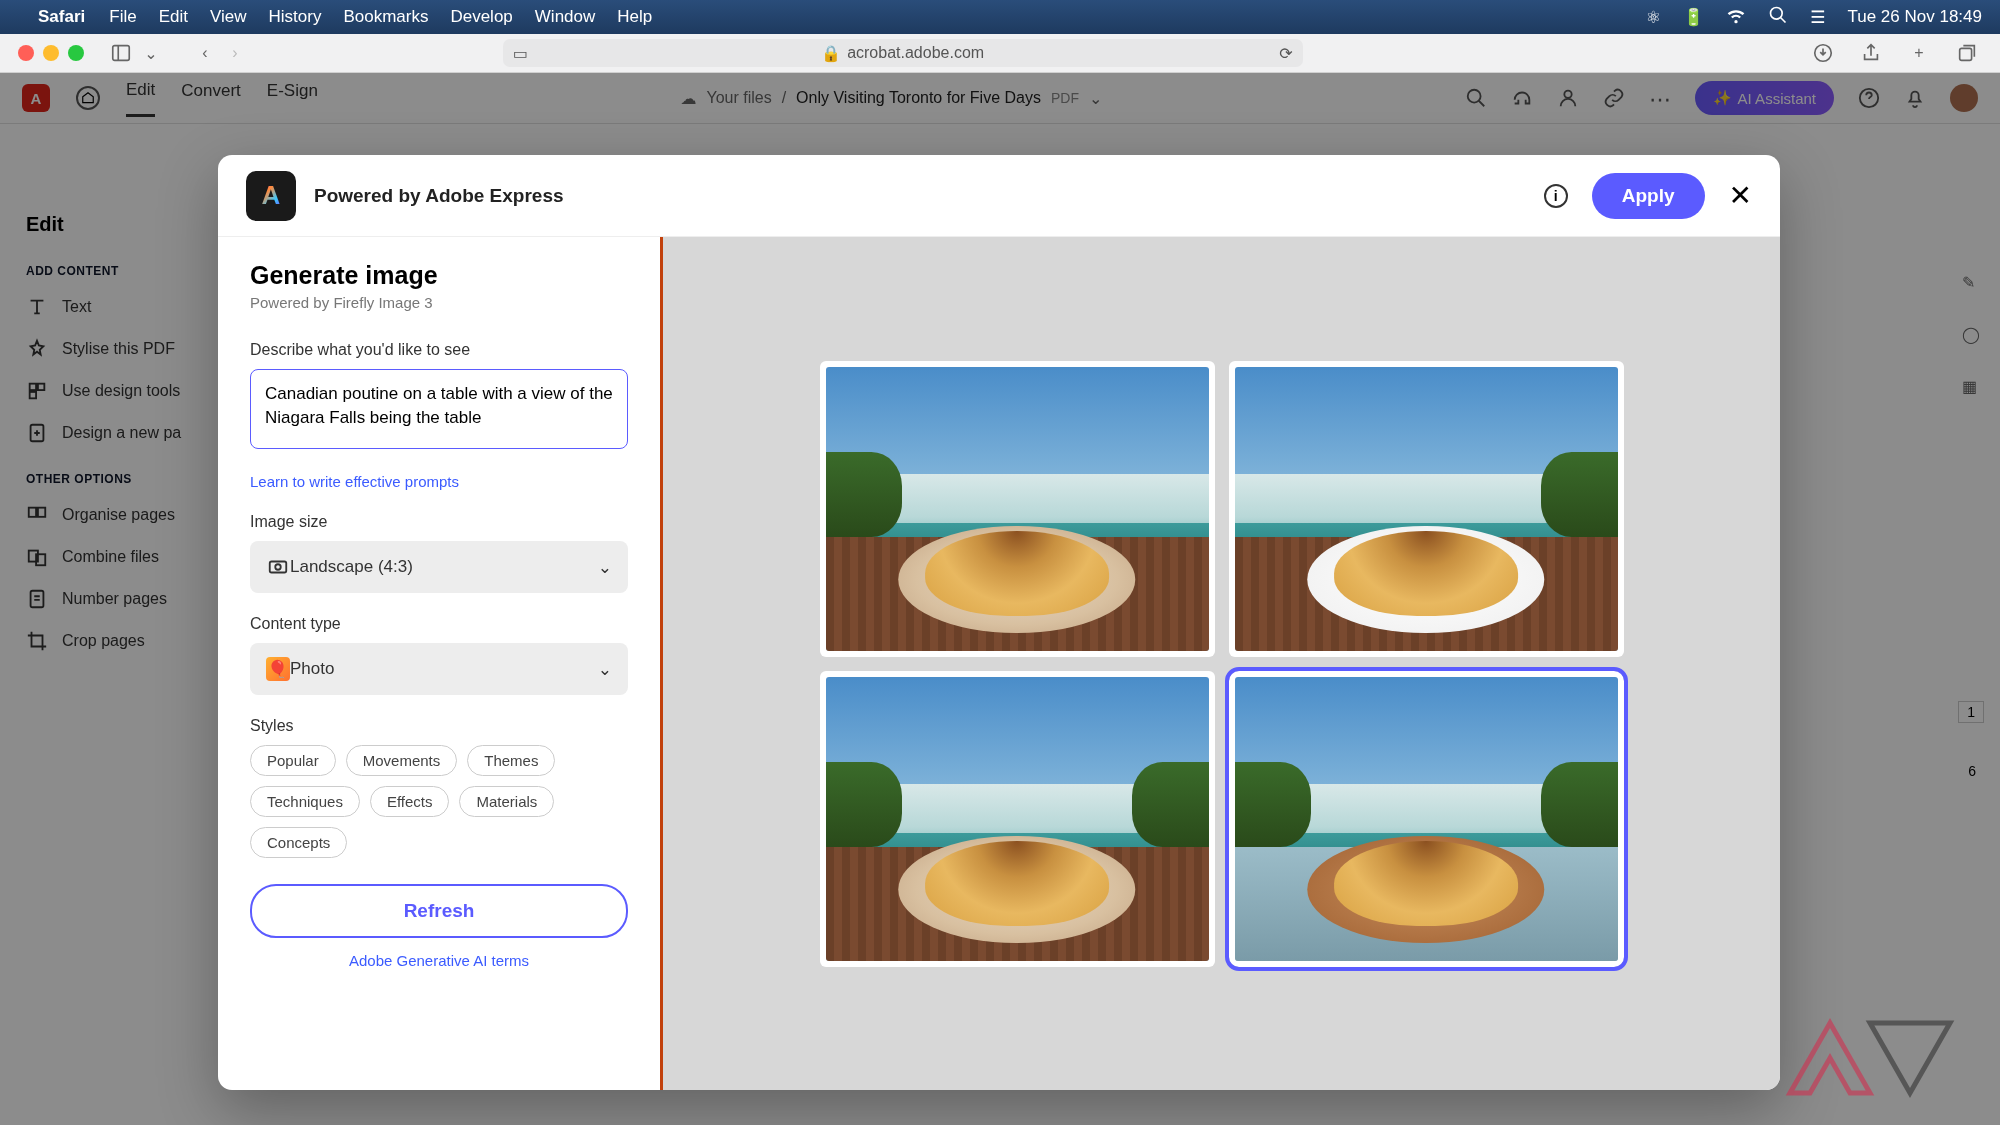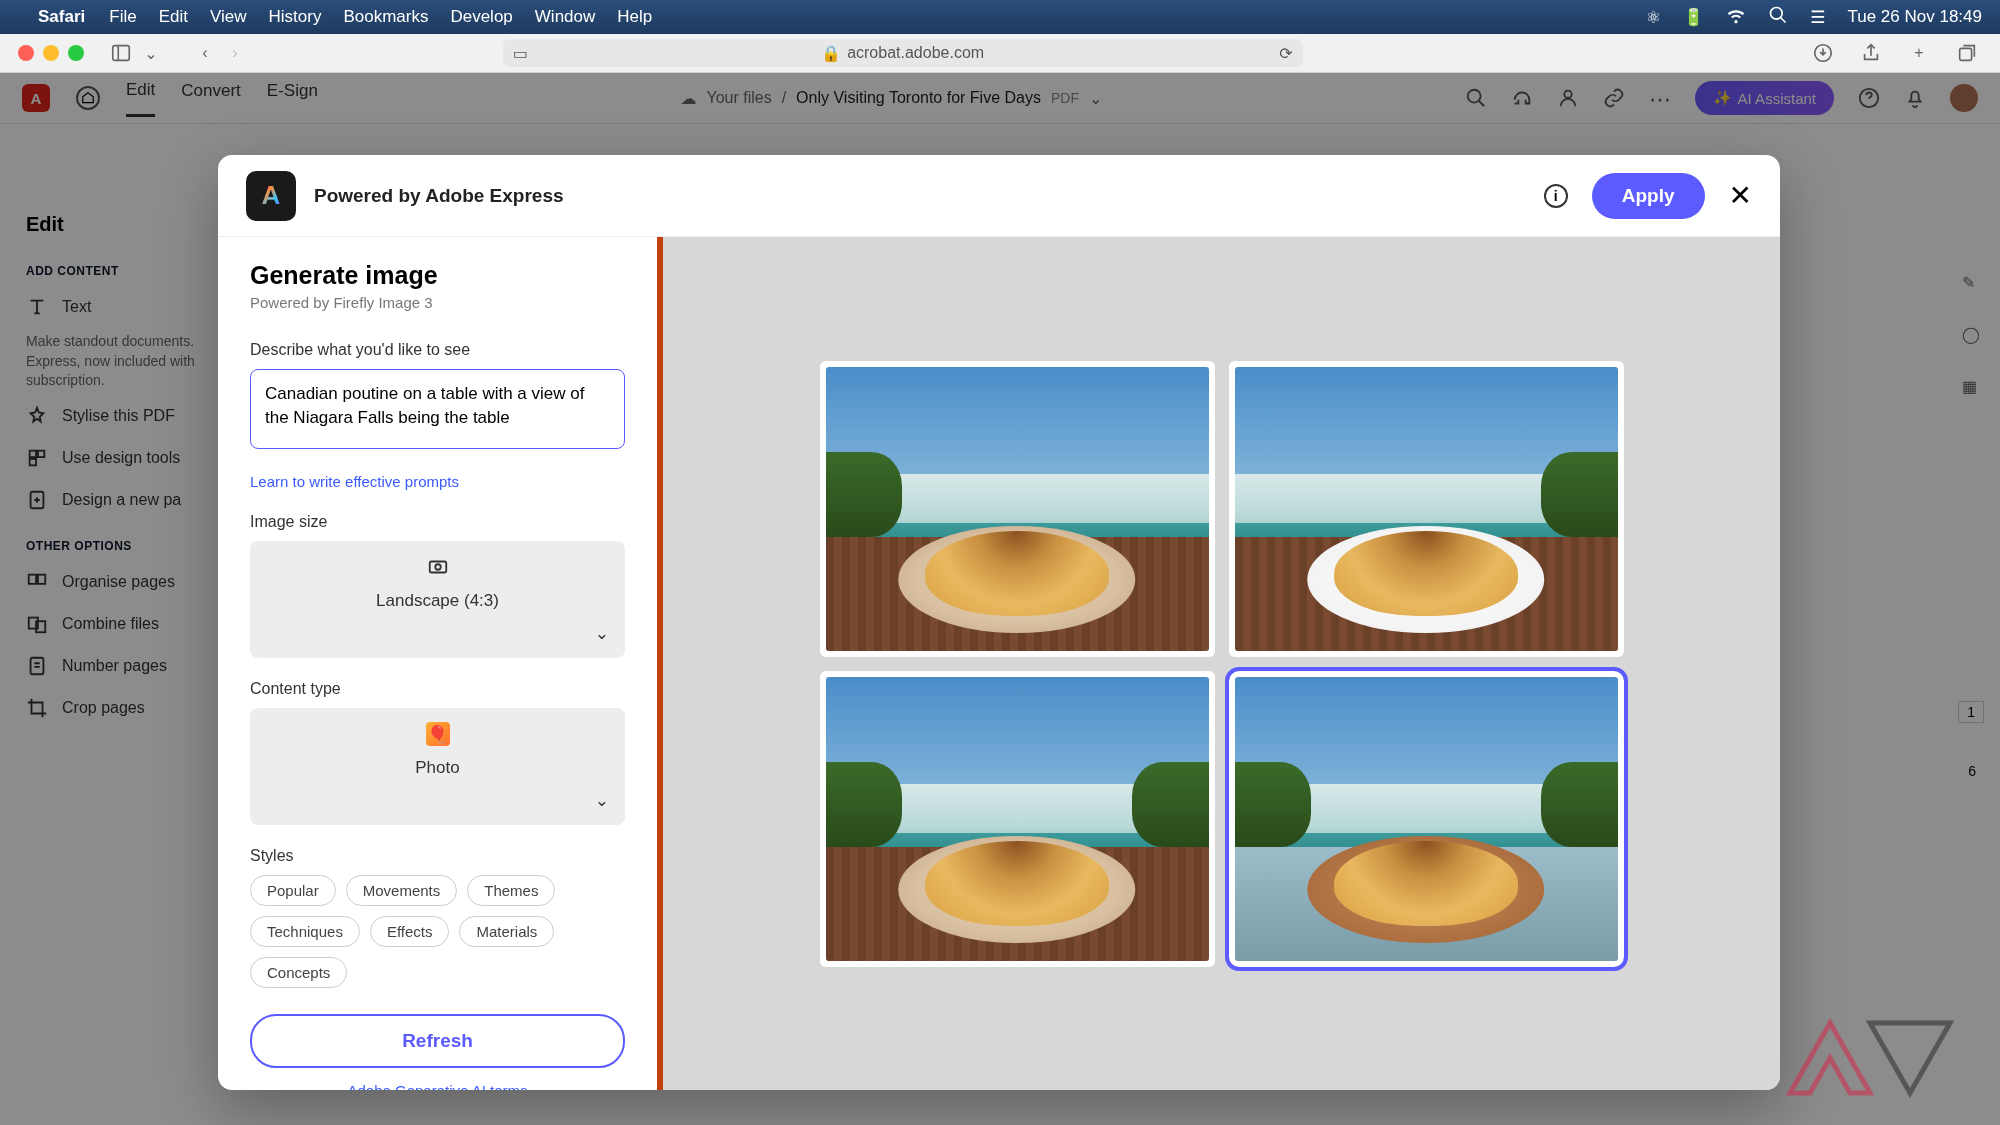--- a/index.html
+++ b/index.html
@@ -57,27 +57,27 @@
 .m-header { height: 82px; display: flex; align-items: center; padding: 0 28px; border-bottom: 1px solid #eee; flex-shrink: 0; }
 .express-logo { width: 50px; height: 50px; border-radius: 10px; background: #1a1a1a; display: flex; align-items: center; justify-content: center; margin-right: 18px; }
 .express-logo .a { font-size: 26px; font-weight: 800; background: linear-gradient(135deg, #ff3ba7, #ff8a3b, #3bc9ff, #7b3bff); -webkit-background-clip: text; background-clip: text; -webkit-text-fill-color: transparent; }
 .m-header .title { font-size: 19px; font-weight: 700; color: #222; }
 .m-header .spacer { flex: 1; }
 .m-header .info { width: 24px; height: 24px; border: 2px solid #333; border-radius: 50%; display: flex; align-items: center; justify-content: center; font-size: 14px; font-weight: 700; margin-right: 24px; }
 .apply-btn { background: #5b5bff; color: #fff; border: none; padding: 12px 30px; border-radius: 24px; font-size: 19px; font-weight: 600; margin-right: 24px; }
 .close-x { font-size: 28px; font-weight: 300; cursor: pointer; }
 
 .m-body { flex: 1; display: flex; overflow: hidden; }
-.m-left { width: 445px; border-right: 6px solid #c2410c; padding: 24px 32px; overflow-y: auto; }
+.m-left { width: 445px; border-right: 3px solid #c2410c; padding: 24px 32px; overflow-y: auto; }
 .m-left h2 { font-size: 25px; font-weight: 800; margin-bottom: 4px; }
 .m-left .sub { font-size: 15px; color: #777; margin-bottom: 30px; }
 .m-left .lbl { font-size: 16px; color: #333; margin-bottom: 10px; margin-top: 22px; }
 .prompt-box { width: 100%; border: 1.5px solid #5b5bff; border-radius: 8px; padding: 12px 14px; font-size: 17px; line-height: 1.4; resize: none; min-height: 80px; font-family: inherit; }
 .link { color: #3b5bff; font-size: 15px; display: inline-block; margin-top: 20px; }
-.select { width: 100%; background: #ededed; border-radius: 8px; padding: 14px 16px; display: flex; align-items: center; gap: 12px; font-size: 17px; color: #333; flex-direction: column; }
+.select { width: 100%; background: #ededed; border-radius: 8px; padding: 14px 16px; display: flex; align-items: center; font-size: 17px; color: #333; }
 .select .chev { margin-left: auto; }
 .select .ico { width: 24px; height: 24px; display: flex; align-items: center; justify-content: center; }
 .chips { display: flex; flex-wrap: wrap; gap: 10px; margin-top: 8px; }
 .chip { border: 1px solid #ccc; border-radius: 18px; padding: 6px 16px; font-size: 15px; color: #444; }
 .refresh { width: 100%; border: 2px solid #5b5bff; background: #fff; color: #5b5bff; border-radius: 26px; padding: 14px; font-size: 19px; font-weight: 600; margin-top: 26px; }
 .terms { text-align: center; color: #3b5bff; font-size: 15px; margin-top: 14px; }
 
 .m-right { flex: 1; background: #d7d7d7; display: flex; align-items: center; justify-content: center; padding: 30px; }
 .grid { display: grid; grid-template-columns: 1fr 1fr; gap: 14px; }
 .thumb { width: 395px; height: 296px; background: #fff; border-radius: 6px; padding: 6px; }
@@ -223,21 +223,20 @@
 
   <div class="sidebar">
     <h3>Edit</h3>
     <div class="sec">ADD CONTENT</div>
     <div class="item">
         <svg viewBox="0 0 24 24" fill="none" stroke="currentColor" stroke-width="2">
           <path d="M5 5h14M12 5v14m-3 0h6"></path>
         </svg>
         <span>Text</span>
       </div>
-    <div class="para">Make standout documents. Express, now included with subscription.</div>
     <div class="item">
         <svg viewBox="0 0 24 24" fill="none" stroke="currentColor" stroke-width="2">
           <path d="M12 3l2 5 5 1-4 4 1 5-4-3-4 3 1-5-4-4 5-1z"></path>
         </svg>
         <span>Stylise this PDF</span>
       </div>
     <div class="item">
         <svg viewBox="0 0 24 24" fill="none" stroke="currentColor" stroke-width="2">
           <rect x="4" y="4" width="7" height="7"></rect>
           <rect x="13" y="4" width="7" height="7"></rect>

